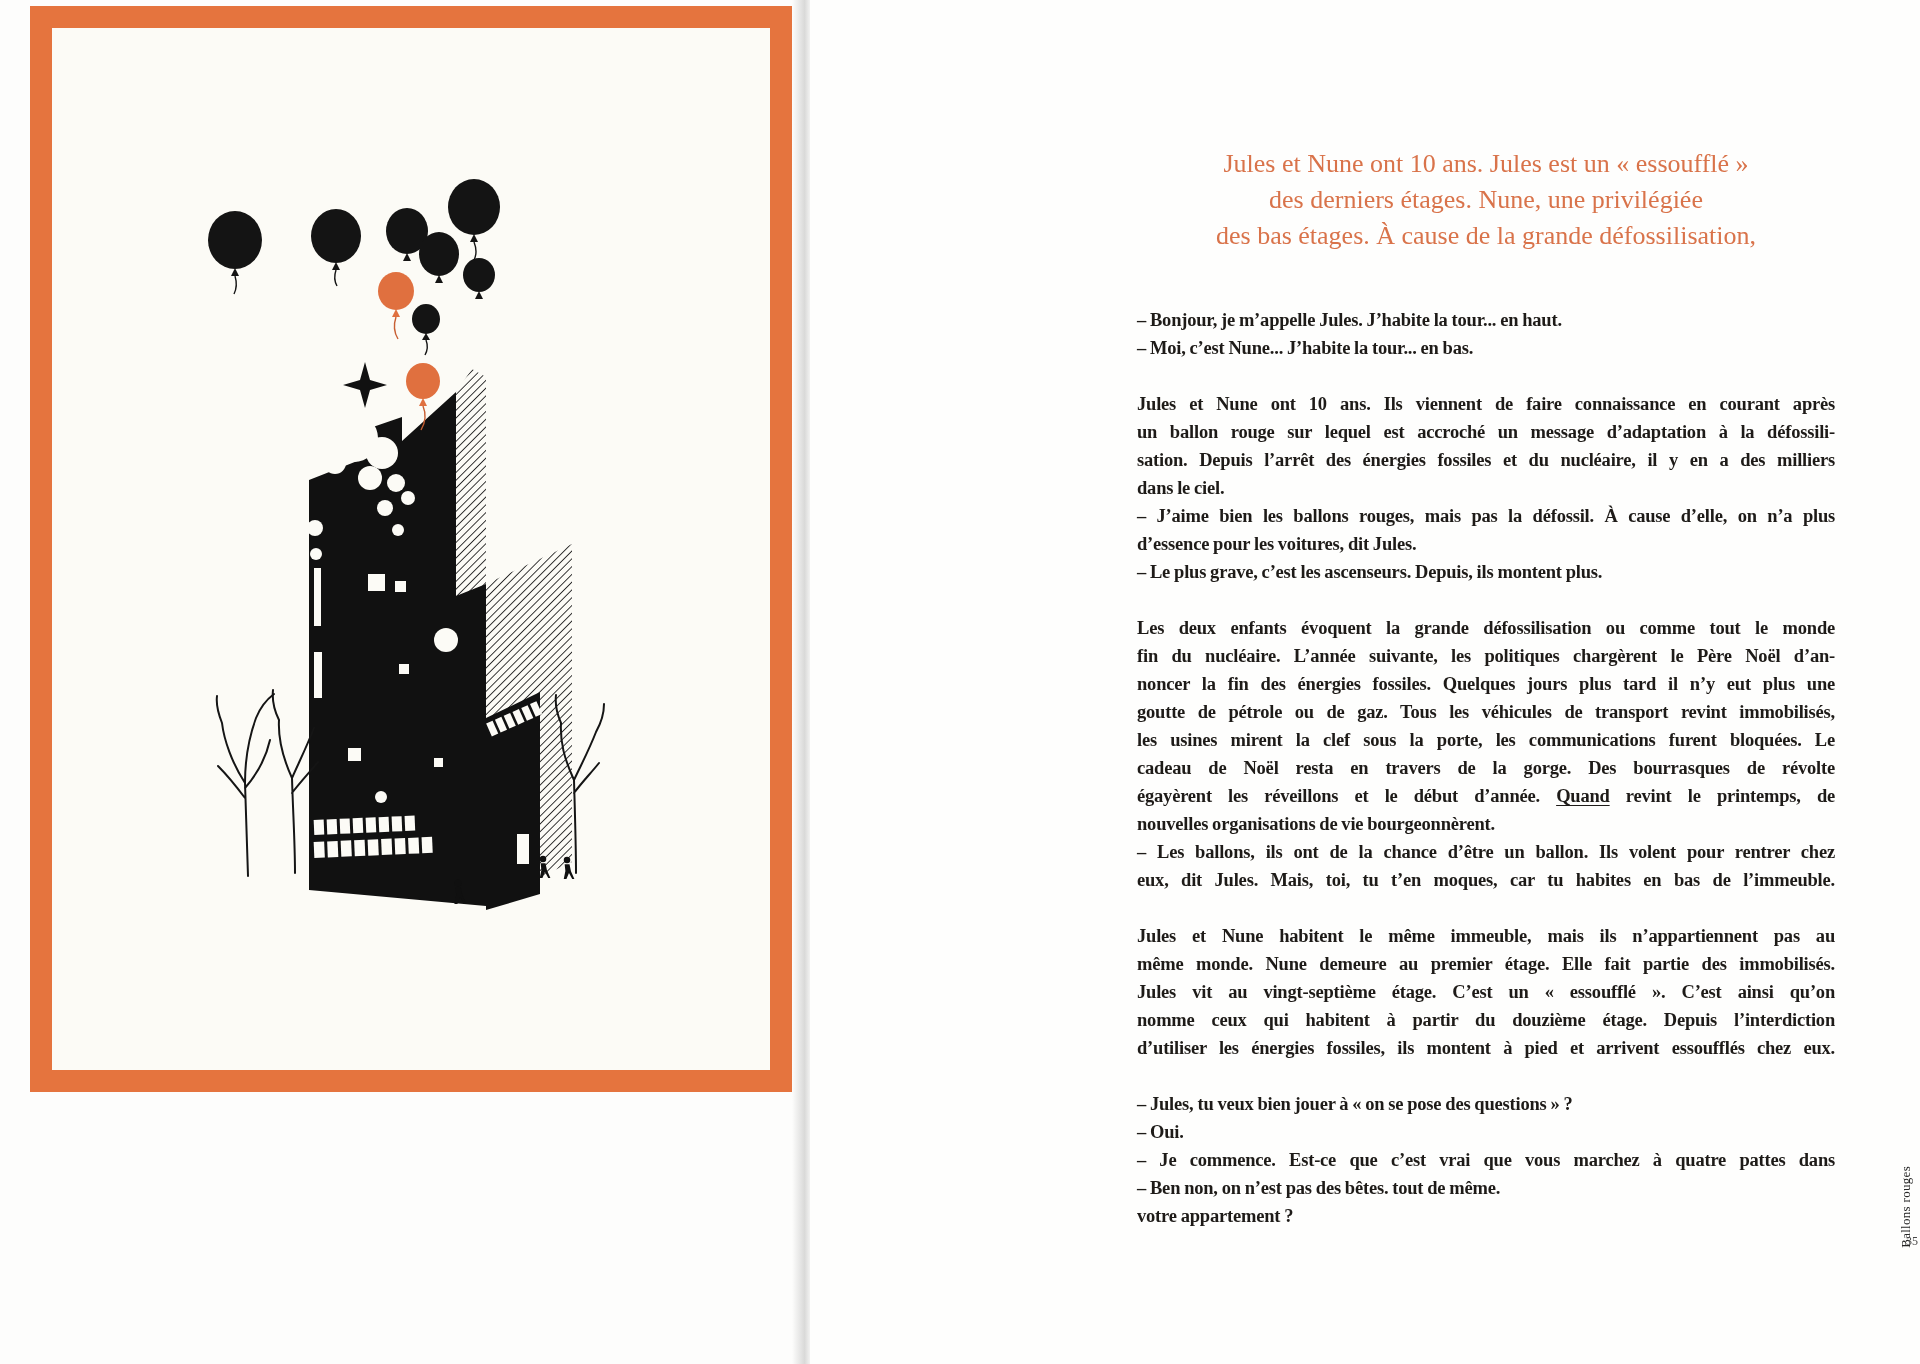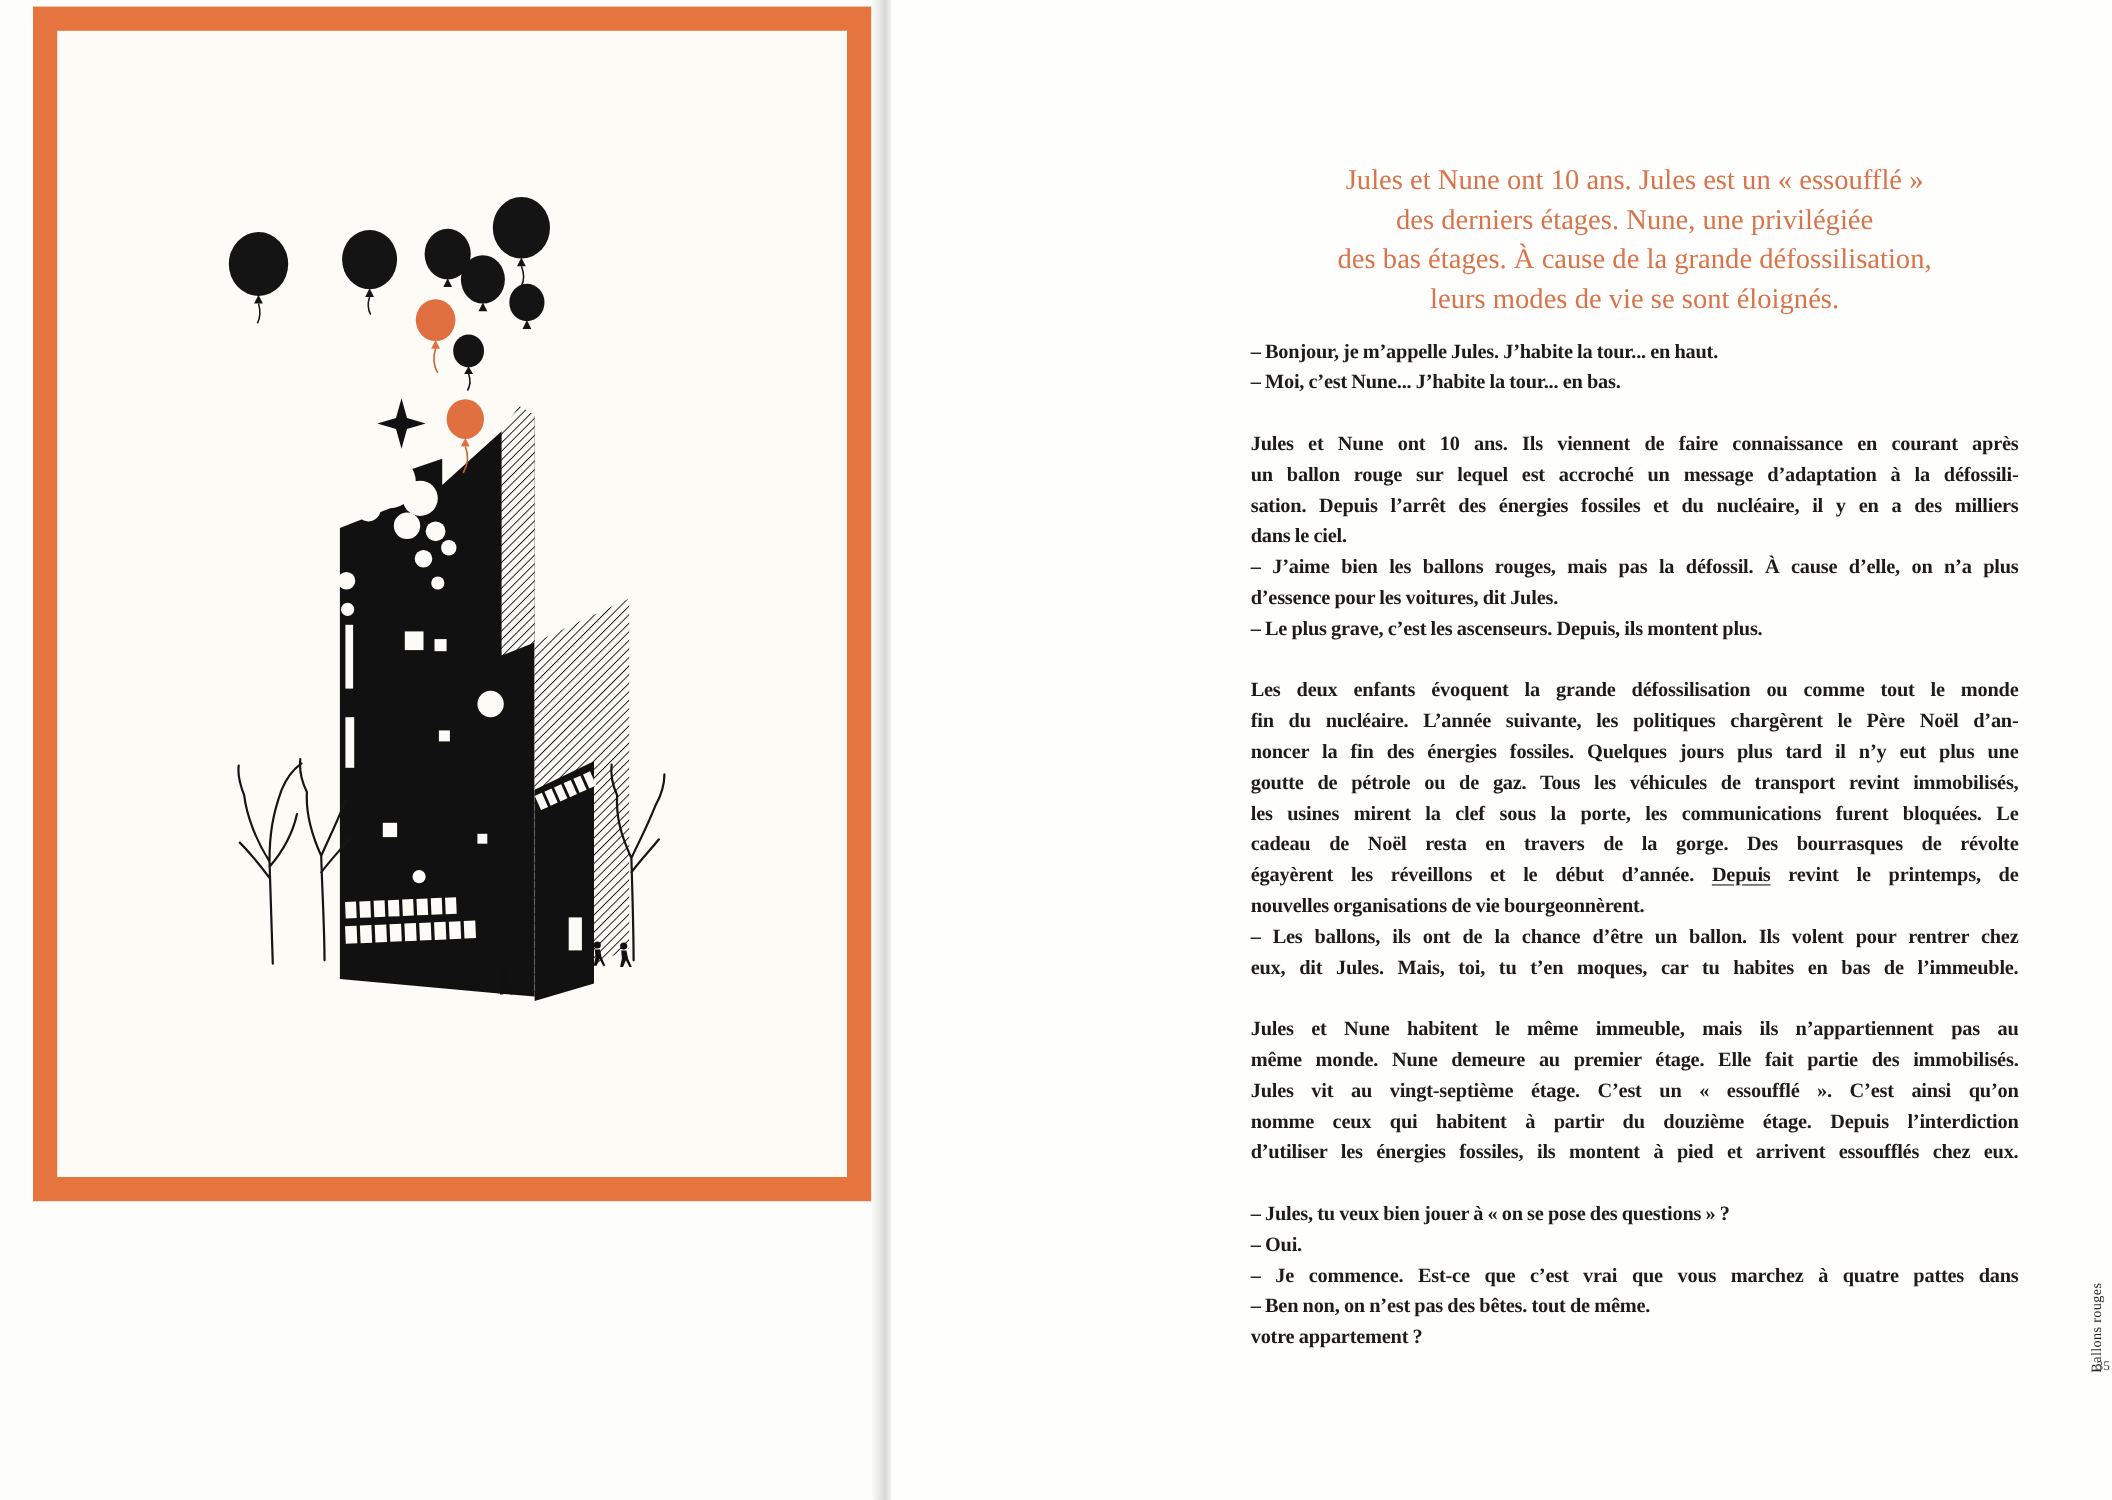--- a/index.html
+++ b/index.html
@@ -175,21 +175,20 @@
     </div>
   </div>
 
   <div class="gutter"></div>
 
   <div class="page-right">
     <div class="intro">
         <div class="intro-line">Jules et Nune ont 10 ans. Jules est un «&nbsp;essoufflé&nbsp;»</div>
         <div class="intro-line">des derniers étages. Nune, une privilégiée</div>
         <div class="intro-line">des bas étages. À cause de la grande défossilisation,</div>
-        <div class="intro-line">leurs modes de vie se sont éloignés.</div>
       </div>
     <div class="story">
         <div class="para">
           <div class="line">– Bonjour, je m’appelle Jules. J’habite la tour... en haut.</div>
           <div class="line">– Moi, c’est Nune... J’habite la tour... en bas.</div>
         </div>
         <div class="para">
           <div class="line just">Jules et Nune ont 10 ans. Ils viennent de faire connaissance en courant après</div>
           <div class="line just">un ballon rouge sur lequel est accroché un message d’adaptation à la défossili-</div>
           <div class="line just">sation. Depuis l’arrêt des énergies fossiles et du nucléaire, il y en a des milliers</div>
@@ -198,21 +197,21 @@
           <div class="line">d’essence pour les voitures, dit Jules.</div>
           <div class="line">– Le plus grave, c’est les ascenseurs. Depuis, ils montent plus.</div>
         </div>
         <div class="para">
           <div class="line just">Les deux enfants évoquent la grande défossilisation ou comme tout le monde</div>
           <div class="line just">fin du nucléaire. L’année suivante, les politiques chargèrent le Père Noël d’an-</div>
           <div class="line just">noncer la fin des énergies fossiles. Quelques jours plus tard il n’y eut plus une</div>
           <div class="line just">goutte de pétrole ou de gaz. Tous les véhicules de transport revint immobilisés,</div>
           <div class="line just">les usines mirent la clef sous la porte, les communications furent bloquées. Le</div>
           <div class="line just">cadeau de Noël resta en travers de la gorge. Des bourrasques de révolte</div>
-          <div class="line just">égayèrent les réveillons et le début d’année. <span class="uline">Depuis</span> revint le printemps, de</div>
+          <div class="line just">égayèrent les réveillons et le début d’année. <span class="uline">Quand</span> revint le printemps, de</div>
           <div class="line">nouvelles organisations de vie bourgeonnèrent.</div>
           <div class="line just">– Les ballons, ils ont de la chance d’être un ballon. Ils volent pour rentrer chez</div>
           <div class="line just">eux, dit Jules. Mais, toi, tu t’en moques, car tu habites en bas de l’immeuble.</div>
         </div>
         <div class="para">
           <div class="line just">Jules et Nune habitent le même immeuble, mais ils n’appartiennent pas au</div>
           <div class="line just">même monde. Nune demeure au premier étage. Elle fait partie des immobilisés.</div>
           <div class="line just">Jules vit au vingt-septième étage. C’est un «&nbsp;essoufflé&nbsp;». C’est ainsi qu’on</div>
           <div class="line just">nomme ceux qui habitent à partir du douzième étage. Depuis l’interdiction</div>
           <div class="line just">d’utiliser les énergies fossiles, ils montent à pied et arrivent essoufflés chez eux.</div>

